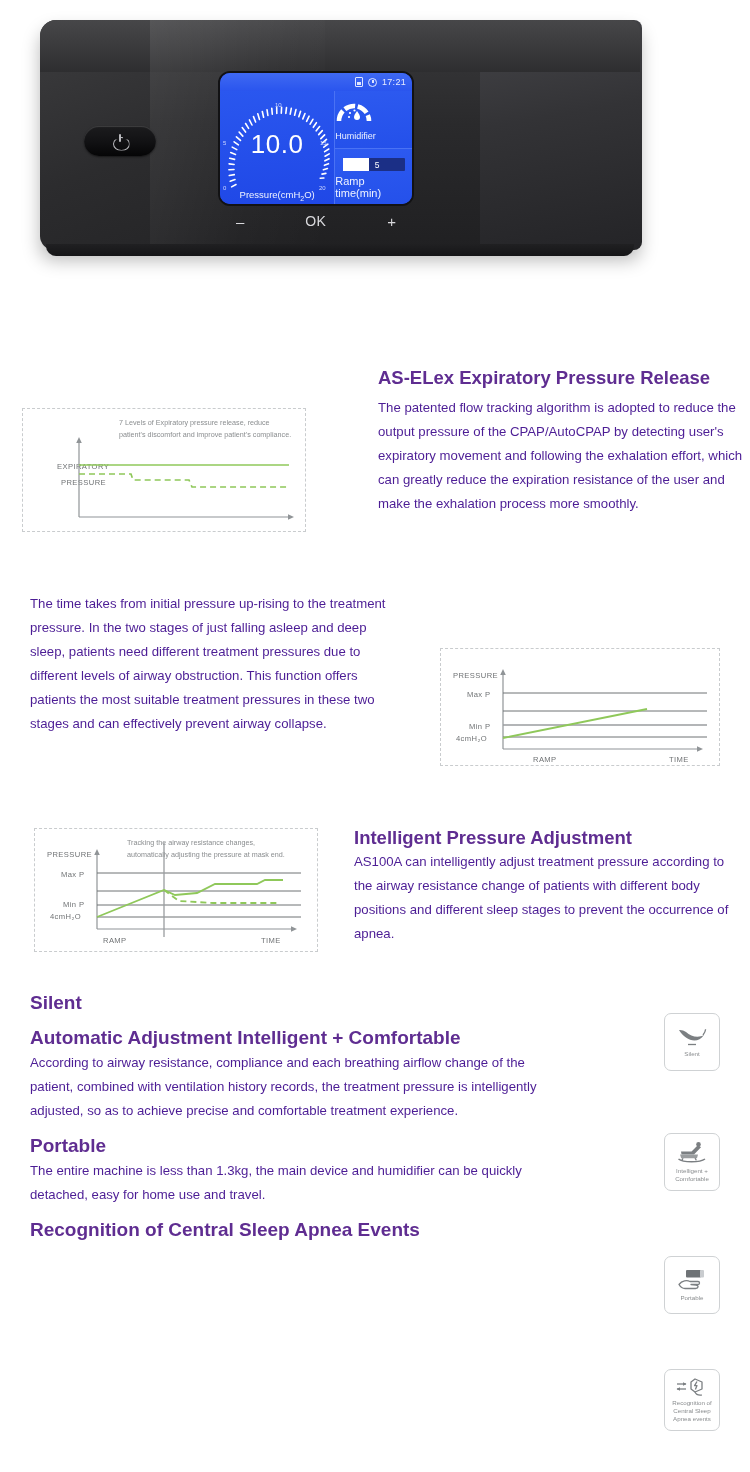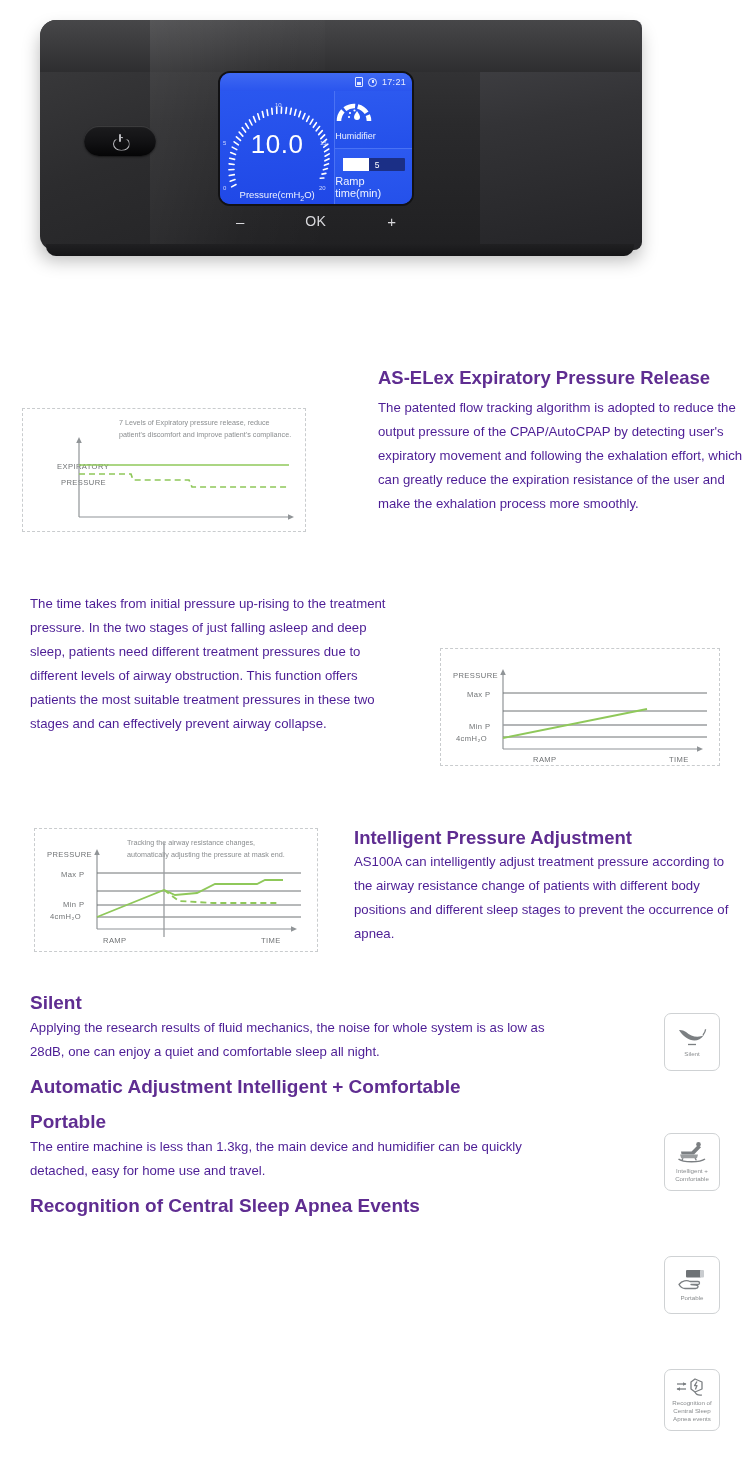--- a/index.html
+++ b/index.html
@@ -398,24 +398,24 @@
   </div>
 
   <div class="sec-ipa-txt">
     <h2 class="feat-title">Intelligent Pressure Adjustment</h2>
     <p class="feat-body">AS100A can intelligently adjust treatment pressure according to the airway resistance change of patients with different body positions and different sleep stages to prevent the occurrence of apnea.</p>
   </div>
 
   <div class="feat-list">
     <div class="feat-block" style="margin-bottom:10px;">
       <h2 class="feat-title">Silent</h2>
-      <p class="feat-body">Applying the research results of fluid mechanics, the noise for whole system is as low as 28dB, one can enjoy a quiet and comfortable sleep all night.</p>
     </div>
     <div class="feat-block wide" style="margin-bottom:10px;">
       <h2 class="feat-title">Automatic Adjustment Intelligent + Comfortable</h2>
+      <p class="feat-body">According to airway resistance, compliance and each breathing airflow change of the patient, combined with ventilation history records, the treatment pressure is intelligently adjusted, so as to achieve precise and comfortable treatment experience.</p>
     </div>
     <div class="feat-block" style="margin-bottom:10px;">
       <h2 class="feat-title">Portable</h2>
       <p class="feat-body">The entire machine is less than 1.3kg, the main device and humidifier can be quickly detached, easy for home use and travel.</p>
     </div>
     <div class="feat-block">
       <h2 class="feat-title">Recognition of Central Sleep Apnea Events</h2>
     </div>
   </div>
 

